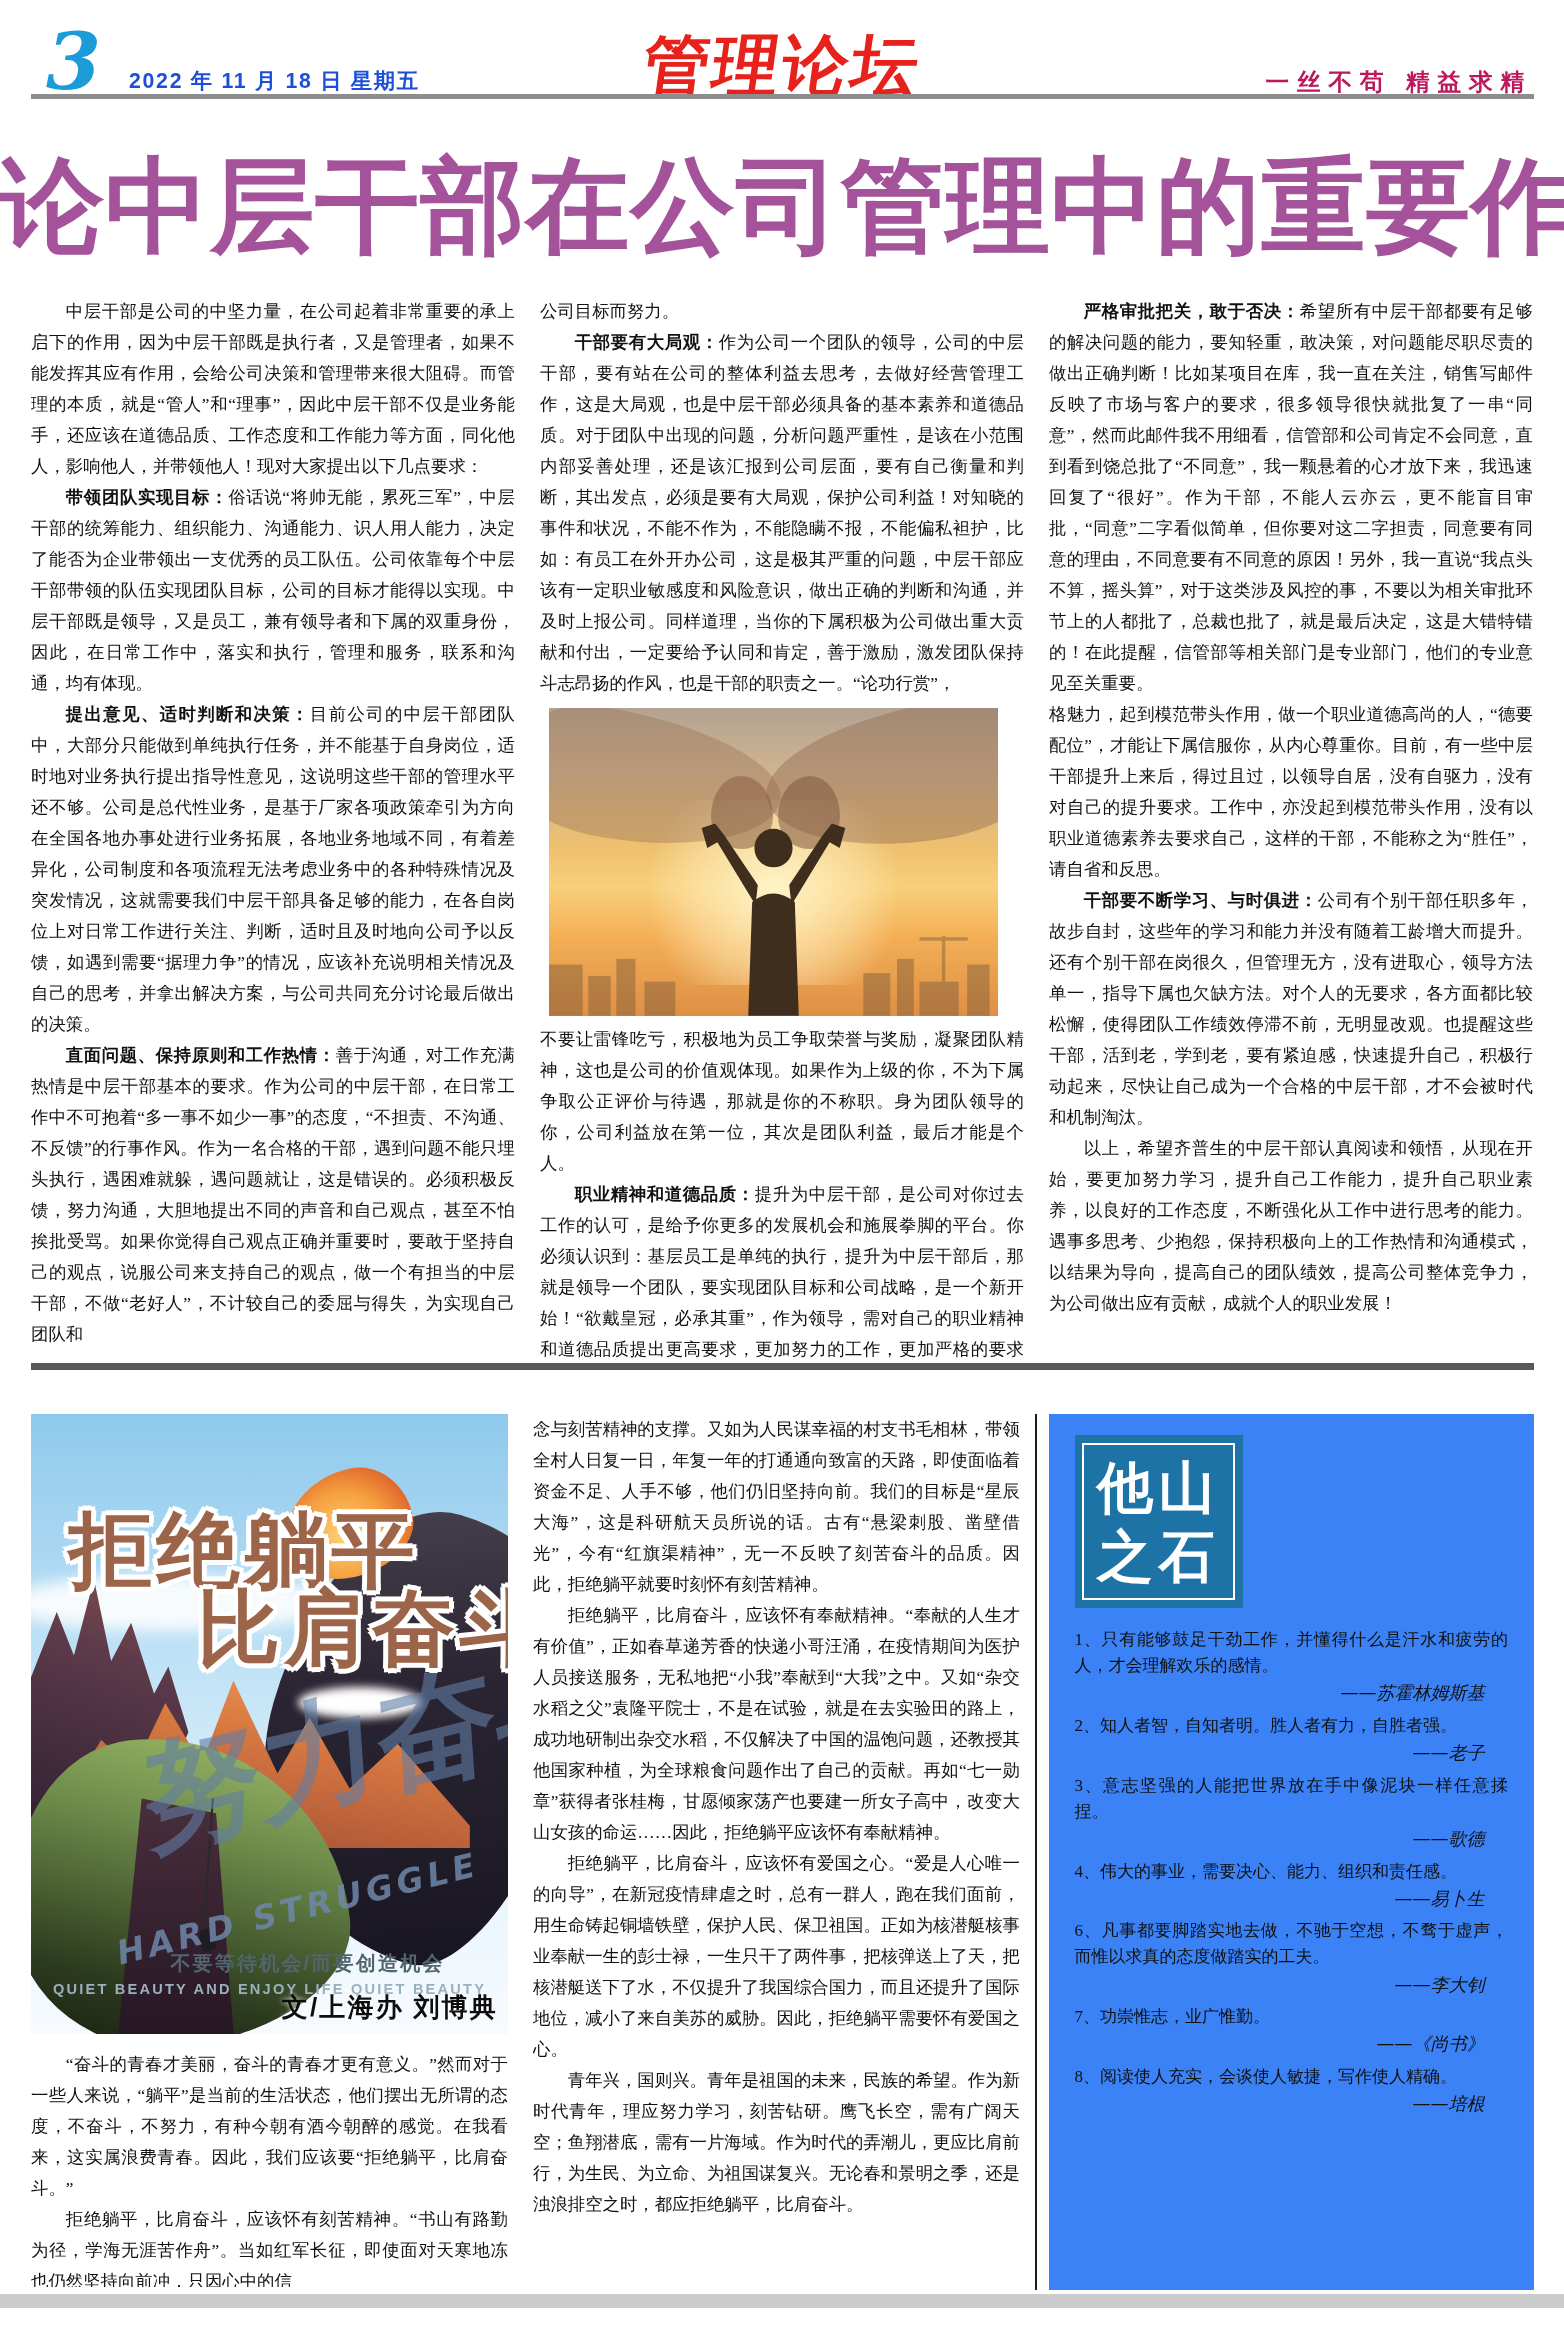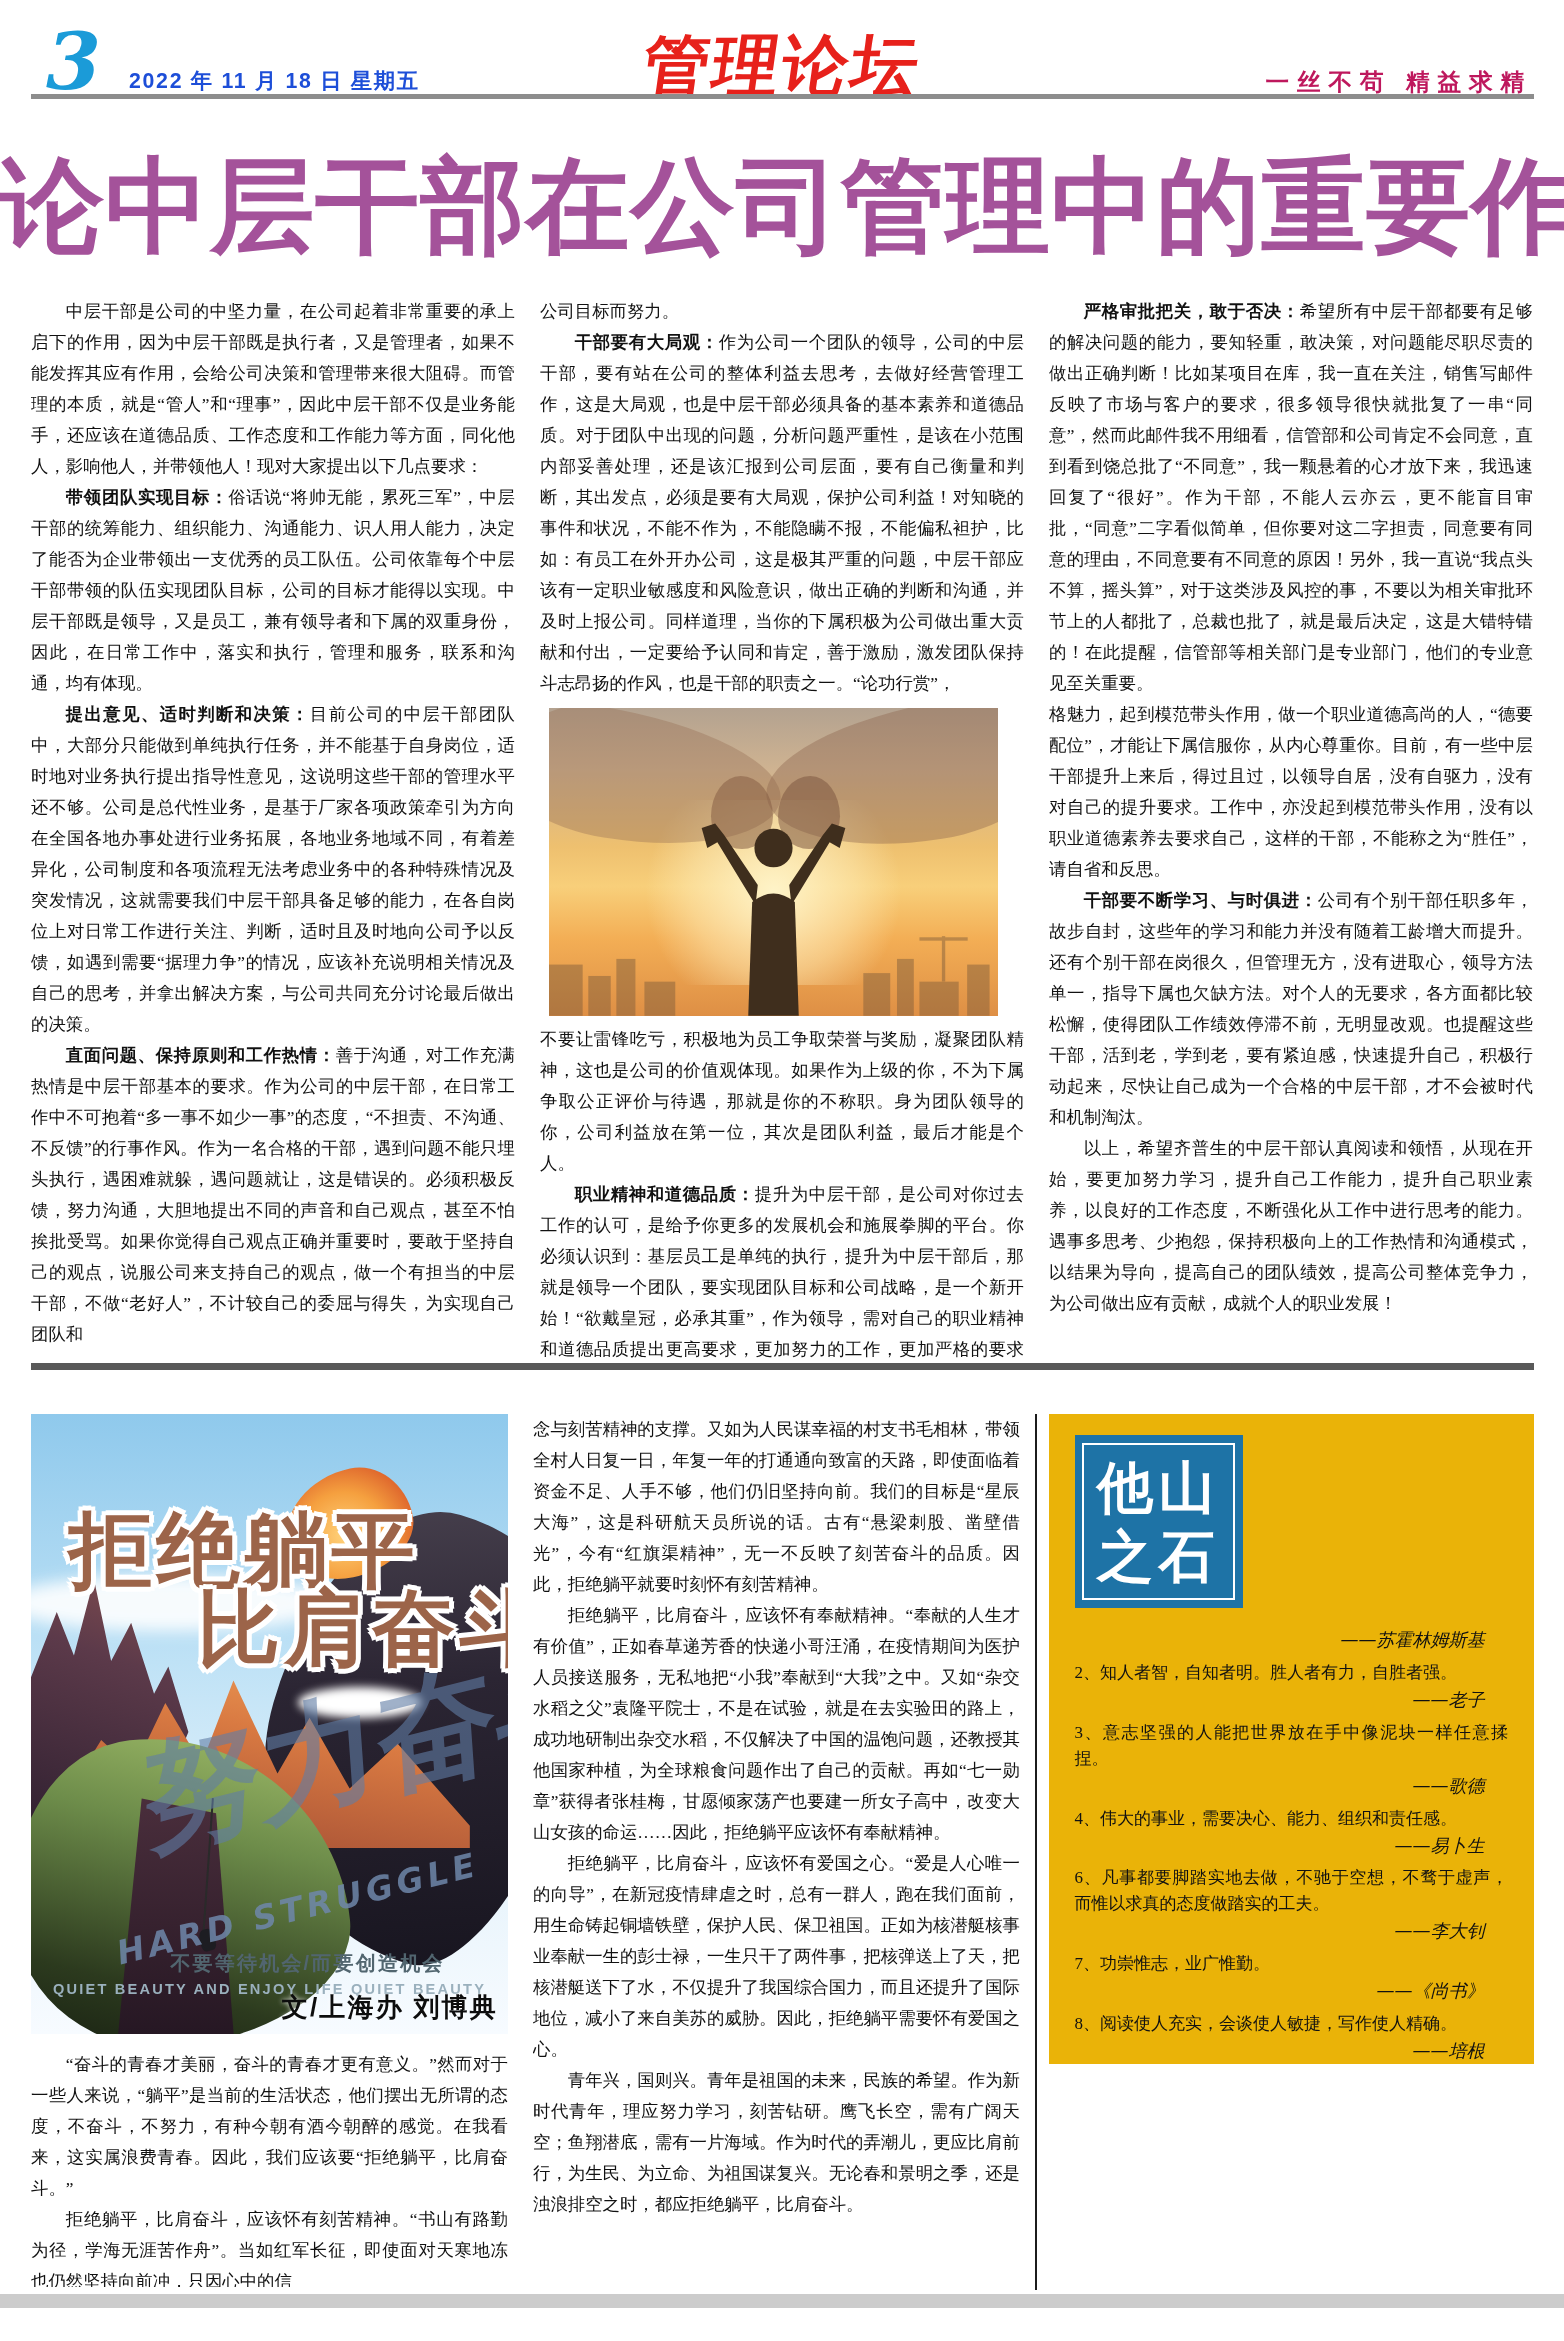--- a/index.html
+++ b/index.html
@@ -85,21 +85,21 @@
   .po-arten{position:absolute;left:17%;top:77%;font-family:"DejaVu Sans",sans-serif;font-weight:900;font-style:italic;
           font-size:33px;line-height:1.1;color:rgba(110,135,170,.85);transform:rotate(-14deg);letter-spacing:4.5px;}
   .po-slcn{position:absolute;left:0;top:86.5%;width:100%;text-align:center;
           font-family:"Liberation Sans","DejaVu Sans",sans-serif;font-weight:700;font-size:20px;color:#51656f;letter-spacing:2.2px;margin-left:38px;}
   .po-slen{position:absolute;left:0;top:91.5%;width:100%;text-align:center;
           font-family:"Liberation Sans","DejaVu Sans",sans-serif;font-weight:700;font-size:14.6px;color:#9ab0bd;letter-spacing:2.2px;}
   .po-byline{position:absolute;right:10px;bottom:9px;font-family:"Liberation Sans","DejaVu Sans",sans-serif;
           font-weight:700;font-size:26px;color:#0d0d0d;letter-spacing:2.2px;
           text-shadow:0 0 5.6px rgba(255,255,255,.9);}
   
-  .qbox{box-sizing:border-box;width:100%;height:650px;background:#eab308;padding:21.3px 26px 11.2px 26px;overflow:hidden;}
+  .qbox{box-sizing:border-box;width:100%;height:876px;background:#3b82f6;padding:21.3px 26px 11.2px 26px;overflow:hidden;}
   .badge{width:168px;height:173px;background:#1e73a6;box-sizing:border-box;padding:7.9px;margin-bottom:19px;}
   .badge-in{width:100%;height:100%;border:2.8px solid #ffffff;box-sizing:border-box;display:flex;flex-direction:column;
           align-items:center;justify-content:center;color:#ffffff;font-family:"DejaVu Serif","Liberation Serif",serif;
           font-weight:700;font-size:56px;line-height:1.22;letter-spacing:5.6px;}
   .quote{margin-bottom:6.7px;}
   .q-text{margin:0;font-size:17px;line-height:26px;text-align:justify;}
   .q-author{margin:1.1px 23.6px 0 0;font-size:18px;line-height:26px;text-align:right;font-style:italic;
           font-family:"DejaVu Serif","Liberation Serif",serif;}
   
   .bstrip{position:absolute;left:0;top:2294px;width:1565px;height:13.5px;background:#cccccc;}
@@ -214,20 +214,21 @@
     <div class="b-right">
       <div class="qbox">
         <div class="badge">
           <div class="badge-in">
             <span>他山</span>
             <span>之石</span>
           </div>
         </div>
         <div>
             <div class="quote">
+              <p class="q-text">1、只有能够鼓足干劲工作，并懂得什么是汗水和疲劳的人，才会理解欢乐的感情。</p>
               <p class="q-author">——苏霍林姆斯基</p>
             </div>
             <div class="quote">
               <p class="q-text">2、知人者智，自知者明。胜人者有力，自胜者强。</p>
               <p class="q-author">——老子</p>
             </div>
             <div class="quote">
               <p class="q-text">3、意志坚强的人能把世界放在手中像泥块一样任意揉捏。</p>
               <p class="q-author">——歌德</p>
             </div>

